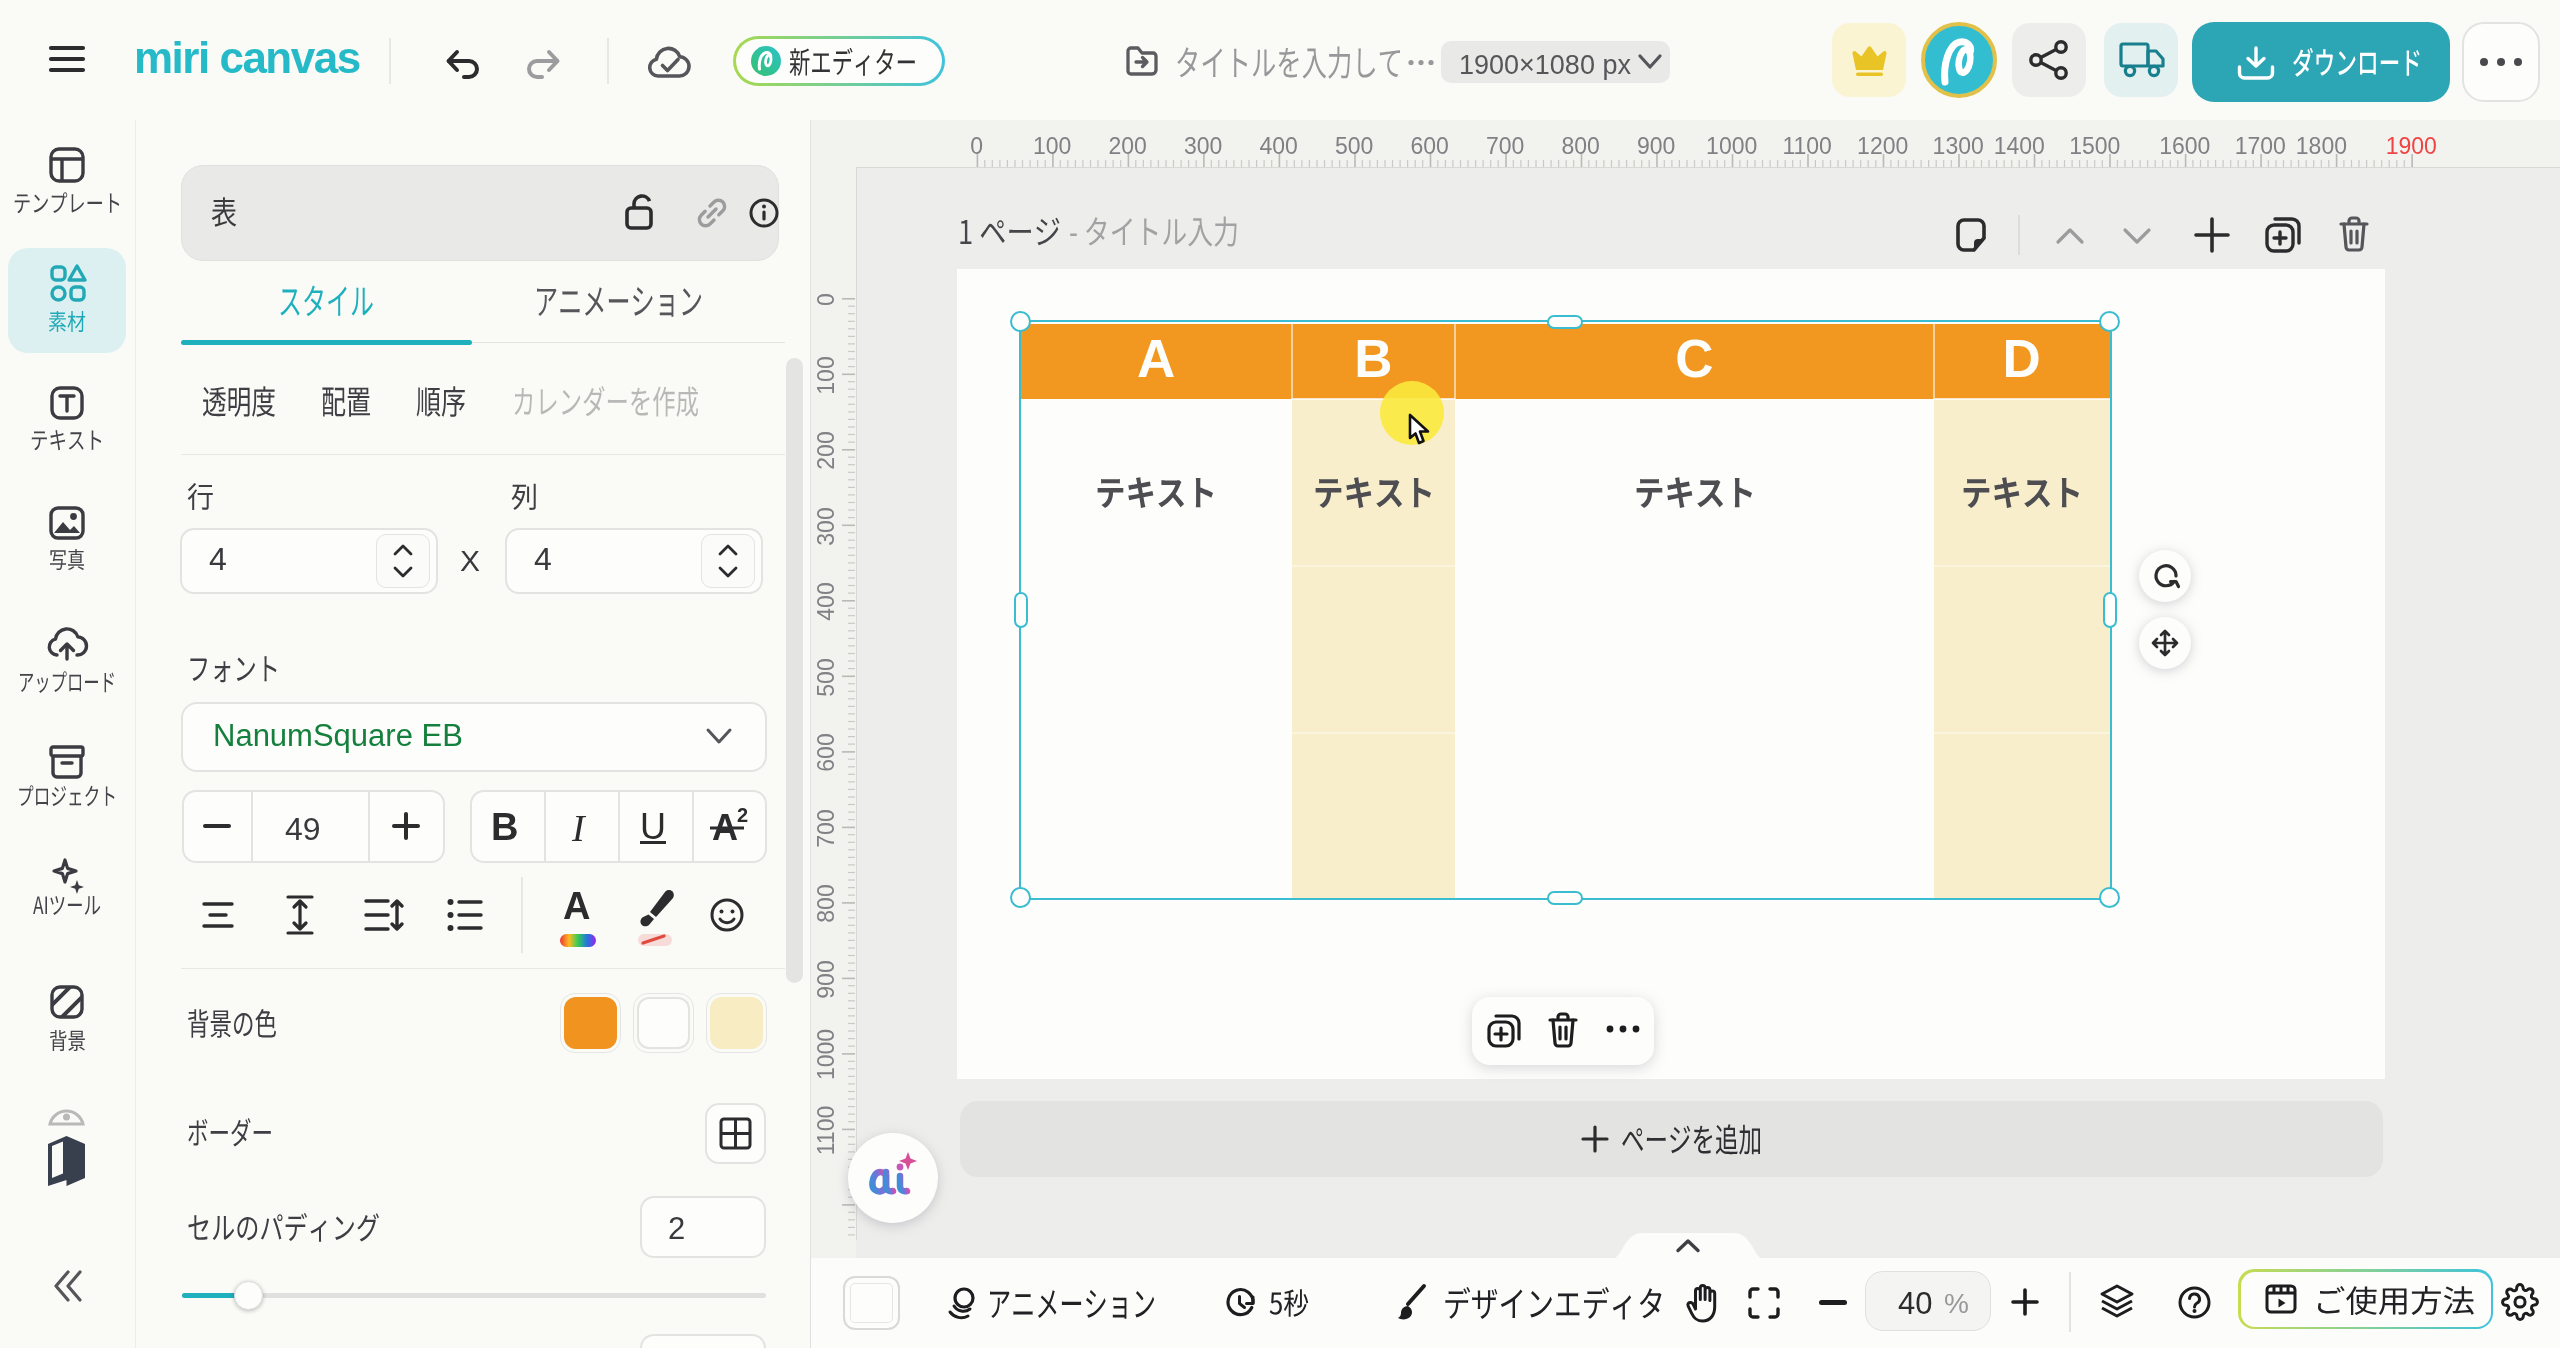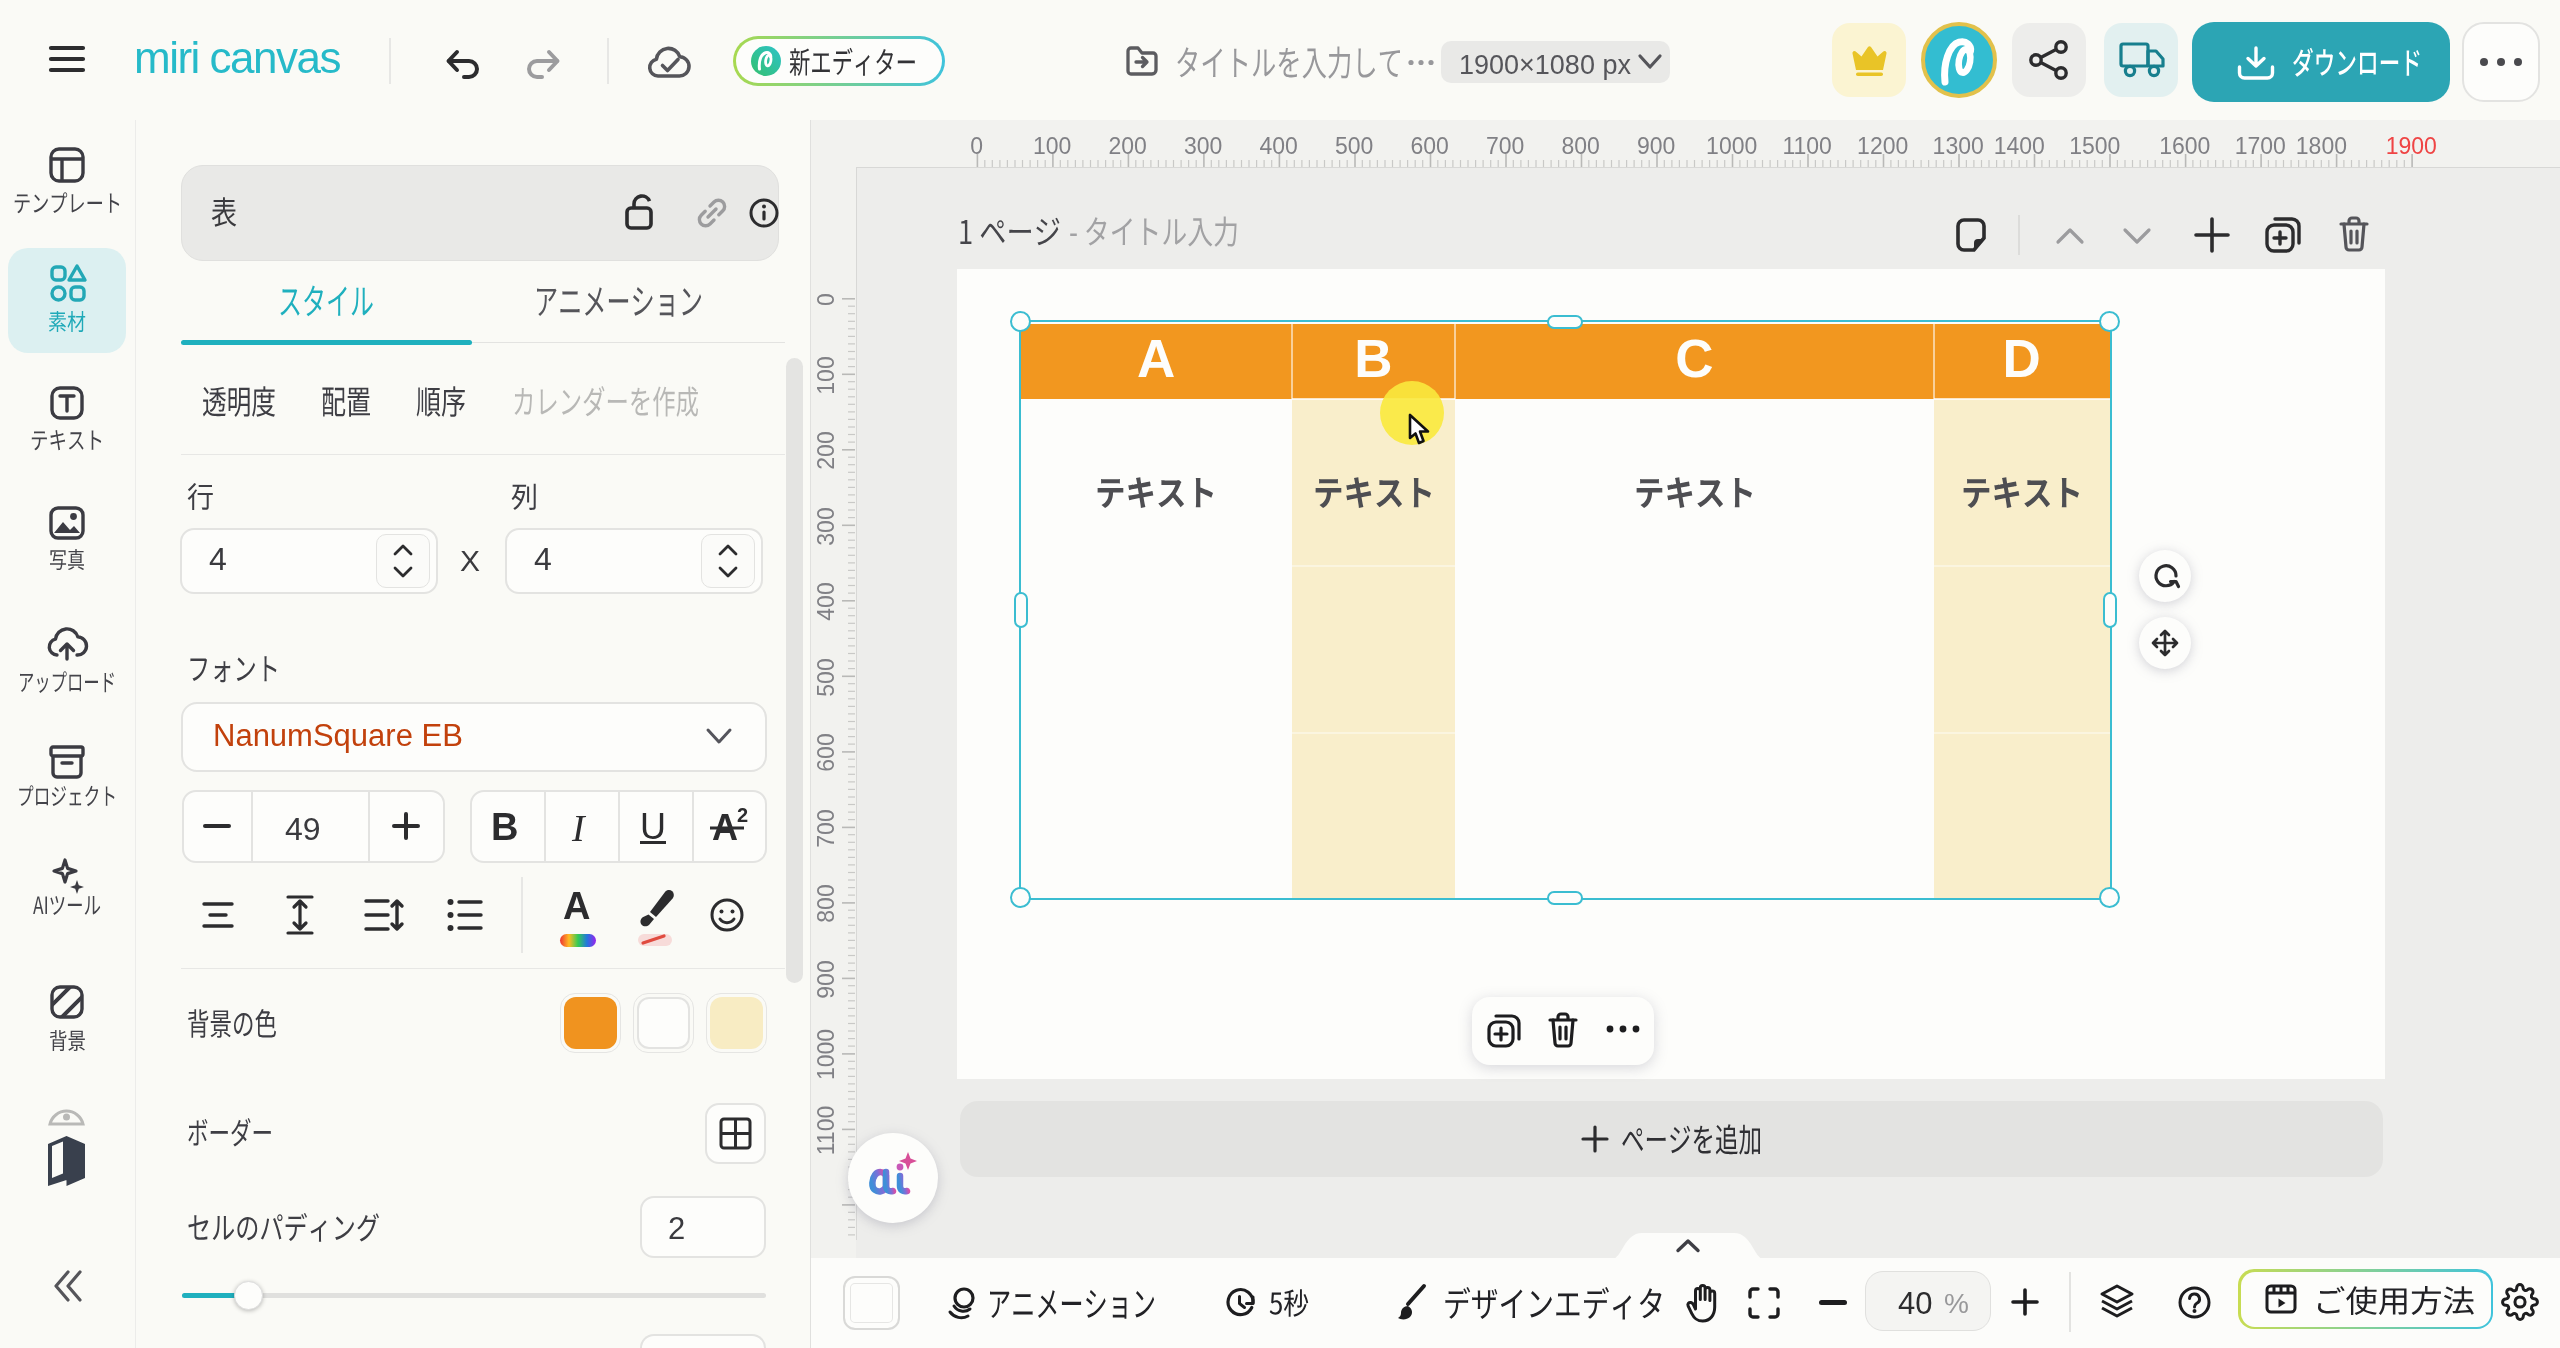--- a/index.html
+++ b/index.html
@@ -366,21 +366,21 @@
 <div class="abs" style="left:786.0px;top:814.6px;width:80px;text-align:center;font-size:23px;color:#808085;transform:rotate(-90deg)">700</div>
 <div class="abs" style="left:786.0px;top:890.1px;width:80px;text-align:center;font-size:23px;color:#808085;transform:rotate(-90deg)">800</div>
 <div class="abs" style="left:786.0px;top:965.6px;width:80px;text-align:center;font-size:23px;color:#808085;transform:rotate(-90deg)">900</div>
 <div class="abs" style="left:786.0px;top:1041.1px;width:80px;text-align:center;font-size:23px;color:#808085;transform:rotate(-90deg)">1000</div>
 <div class="abs" style="left:786.0px;top:1116.6px;width:80px;text-align:center;font-size:23px;color:#808085;transform:rotate(-90deg)">1100</div>
 <svg class="ic" style="left:50px;top:45px" width="36" height="34" viewBox="0 0 36 34">
     <g stroke="#2c2c2e" stroke-width="4.2" stroke-linecap="round">
       <path d="M1 3h32M1 14h32M1 25h32"></path>
     </g>
   </svg>
-<div class="abs" style="left:134px;top:33px;font-size:44px;font-weight:normal;color:#26bac9;letter-spacing:-1.5px">miri canvas</div>
+<div class="abs" style="left:134px;top:33px;font-size:44px;font-weight:bold;color:#26bac9;letter-spacing:-1.5px">miri canvas</div>
 <div class="abs" style="left:389px;top:38px;width:2px;height:46px;background:#e7e7e5"></div>
 <div class="abs" style="left:607px;top:38px;width:2px;height:46px;background:#e7e7e5"></div>
 <svg class="ic" style="left:446px;top:49px" width="34" height="30" viewBox="0 0 34 30">
     <g fill="none" stroke="#2c2c2e" stroke-width="4" stroke-linecap="round" stroke-linejoin="round">
       <path d="M3 12h20a8 8 0 0 1 8 8v0a8 8 0 0 1-8 8h-5"></path>
       <path d="M11 3 2.5 12l8.5 9"></path>
     </g>
   </svg>
 <svg class="ic" style="left:526px;top:49px" width="34" height="30" viewBox="0 0 34 30">
     <g fill="none" stroke="#9c9c9e" stroke-width="4" stroke-linecap="round" stroke-linejoin="round">
@@ -639,21 +639,21 @@
 <svg class="ic" style="left:714px;top:542px" width="28" height="38" viewBox="0 0 28 38">
     <g fill="none" stroke="#2c2c2e" stroke-width="2.8" stroke-linecap="round" stroke-linejoin="round">
       <path d="M6 12 14 4l8 8M6 26l8 8 8-8"></path>
     </g>
   </svg>
 <div class="abs" style="left:460px;top:544px;font-size:30px;color:#3a3a3e">X</div>
 <svg style="position:absolute;left:187.0px;top:652.5px;overflow:visible" width="93" height="31" viewBox="0 0 93 31">
     <path d="M20.0 6.7 18.6 5.5C18.2 5.6 17.7 5.6 17.4 5.6C16.3 5.6 7.0 5.6 5.7 5.6C4.9 5.6 4.0 5.5 3.4 5.4V8.2C4.0 8.1 4.8 8.1 5.7 8.1C7.0 8.1 16.2 8.1 17.6 8.1C17.3 11.0 16.2 15.3 14.5 18.2C12.6 21.5 10.0 24.1 5.5 25.6L7.0 28.0C11.3 26.2 14.1 23.3 16.2 19.7C18.0 16.5 19.2 11.5 19.7 8.2C19.8 7.6 19.9 7.1 20.0 6.7Z M27.3 24.6 28.6 26.6C31.8 24.3 35.1 20.4 36.7 17.4L36.8 26.1C36.8 26.7 36.5 27.0 36.1 27.0C35.4 27.0 34.2 26.9 33.3 26.8L33.4 29.0C34.3 29.1 35.8 29.2 36.8 29.2C37.8 29.2 38.5 28.4 38.5 27.1L38.4 15.2H41.7C42.2 15.2 42.8 15.2 43.2 15.3V12.8C42.9 12.9 42.2 12.9 41.7 12.9H38.3L38.3 10.4C38.3 9.7 38.3 9.0 38.4 8.3H36.4C36.5 9.0 36.6 9.8 36.6 10.4L36.6 12.9H29.6C29.1 12.9 28.5 12.9 27.9 12.8V15.3C28.5 15.2 29.1 15.2 29.7 15.2H35.9C34.3 18.3 30.8 22.4 27.3 24.6Z M51.8 4.6 50.5 6.4C52.2 8.0 55.1 11.3 56.2 12.9L57.7 11.0C56.4 9.2 53.4 6.0 51.8 4.6ZM49.8 25.3 51.0 27.9C54.9 26.9 57.8 25.0 60.1 23.1C63.7 20.1 66.4 15.9 68.0 12.0L66.8 9.4C65.5 13.2 62.7 17.8 59.1 20.8C56.9 22.6 53.8 24.5 49.8 25.3Z M77.6 24.6C77.6 25.7 77.5 27.2 77.4 28.2H79.7C79.6 27.2 79.5 25.5 79.5 24.6L79.5 14.3C82.1 15.4 86.1 17.5 88.7 19.3L89.4 16.7C87.0 15.0 82.6 12.8 79.5 11.6V6.5C79.5 5.6 79.6 4.2 79.7 3.3H77.4C77.5 4.2 77.6 5.6 77.6 6.5C77.6 9.1 77.6 22.8 77.6 24.6Z" fill="#3e3e44"></path>
   </svg>
 <div class="abs" style="left:181px;top:702px;width:586px;height:70px;border-radius:16px;background:#fdfdfb;border:2px solid #e3e3e1"></div>
-<div class="abs" style="left:213px;top:718px;font-size:31px;color:#c2410c">NanumSquare EB</div>
+<div class="abs" style="left:213px;top:718px;font-size:31px;color:#15803d">NanumSquare EB</div>
 <svg class="ic" style="left:706px;top:728px" width="26" height="17" viewBox="0 0 26 17">
     <path d="M2 2l11 12L24 2" fill="none" stroke="#55555c" stroke-width="3" stroke-linecap="round" stroke-linejoin="round"></path>
   </svg>
 <div class="abs" style="left:182px;top:790px;width:263px;height:73px;border-radius:14px;background:#fdfdfb;border:2px solid #e3e3e1"></div>
 <div class="abs" style="left:251px;top:792px;width:2px;height:69px;background:#e3e3e1"></div>
 <div class="abs" style="left:368px;top:792px;width:2px;height:69px;background:#e3e3e1"></div>
 <svg class="ic" style="left:203px;top:824px" width="28" height="4" viewBox="0 0 28 4">
     <rect width="28" height="4" rx="2" fill="#2c2c2e"></rect>
   </svg>
 <div class="abs" style="left:285px;top:811px;font-size:32px;color:#3a3a3e">49</div>

